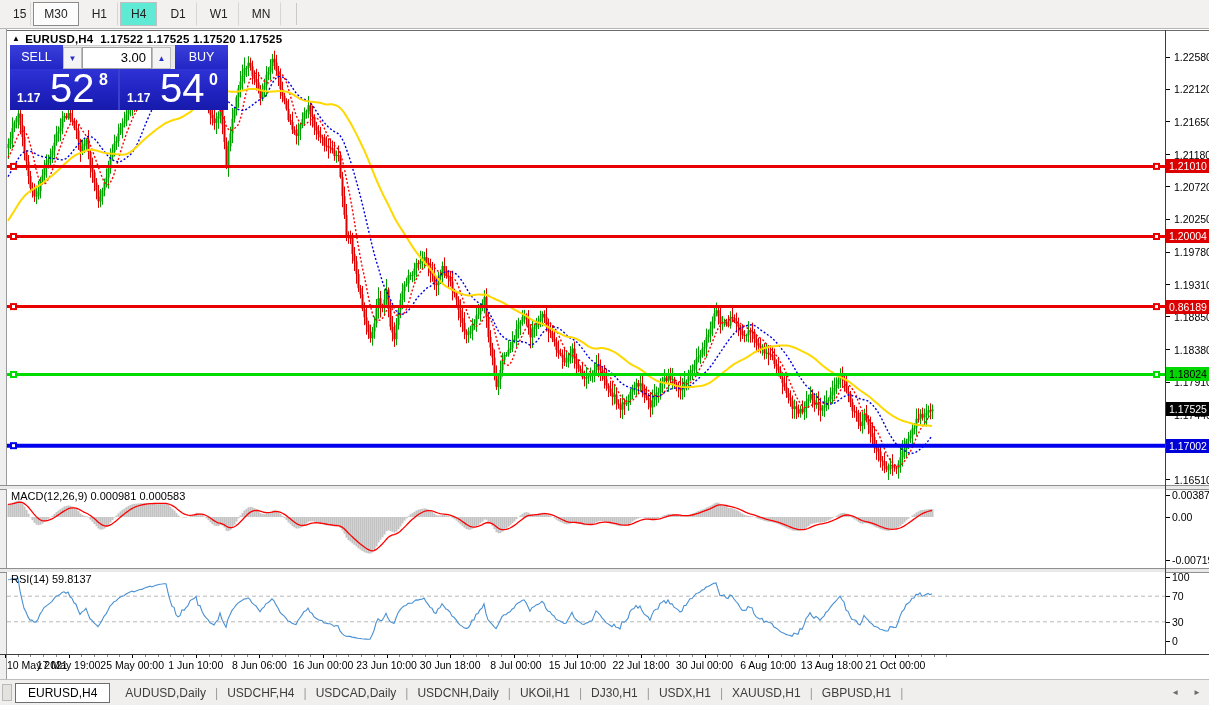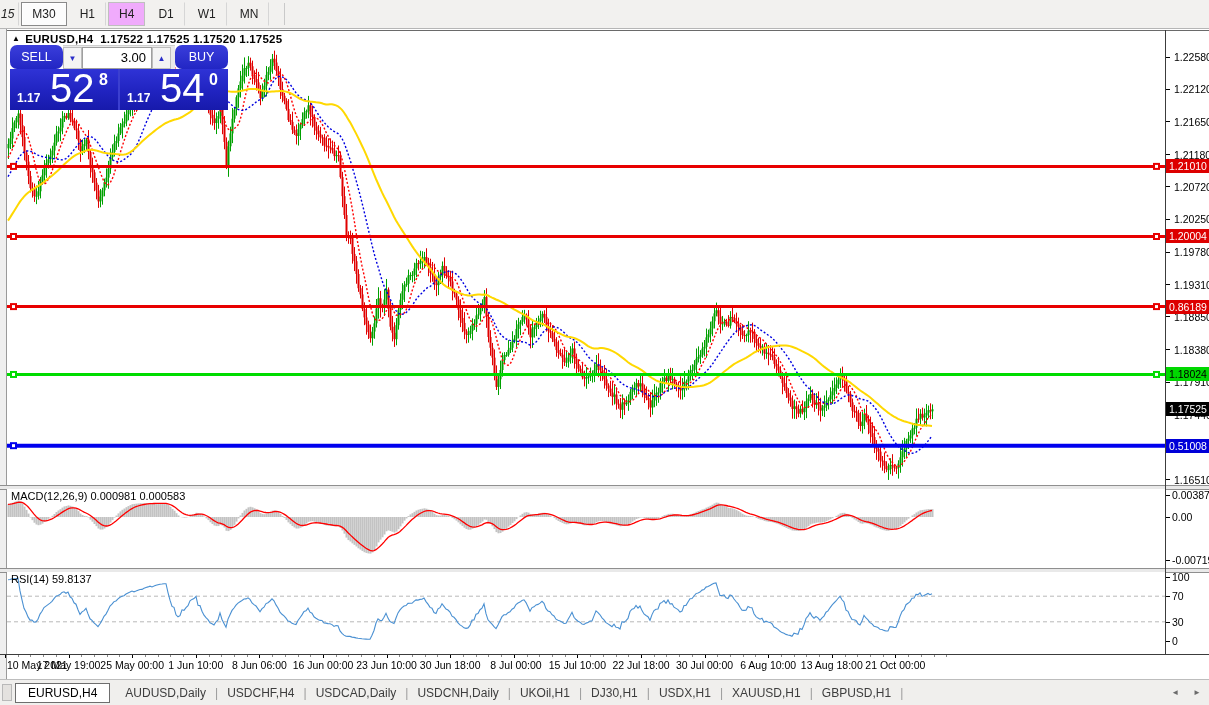--- a/index.html
+++ b/index.html
@@ -6,40 +6,40 @@
   .app{position:relative;width:1209px;height:705px;background:#ffffff;
        font-family:"Liberation Sans","DejaVu Sans",sans-serif;overflow:hidden;
        -webkit-font-smoothing:antialiased;}
   
   .tf-toolbar{position:absolute;left:0;top:0;width:1209px;height:29px;background:#f2f1ef;
       border-bottom:1px solid #b6b6b6;display:flex;align-items:center;box-sizing:border-box;}
   .tf-btn{height:22px;line-height:22px;padding:0 10px;margin:0 1px;font-size:12px;color:#222;
       border:1px solid transparent;border-right:1px solid #d6d6d6;cursor:default;}
   .tf-btn.partial{padding:0 4px 0 0;border-right:1px solid #d6d6d6;}
   .tf-btn.pressed{background:#fcfcfc;border:1px solid #8a8a8a;box-shadow:inset 1px 1px 0 #ffffff;}
-  .tf-btn.hl{background:#f0abfc;border:1px solid #bfbfbf;}
+  .tf-btn.hl{background:#5eead4;border:1px solid #bfbfbf;}
   .tf-spacer{width:10px;height:22px;border-right:1px solid #c9c9c9;margin-left:4px;}
   
   .left-gutter{position:absolute;left:0;top:29px;width:7px;height:650px;background:#efefef;
       border-right:1px solid #9a9a9a;box-sizing:border-box;}
   .pane{position:absolute;background:#ffffff;}
   .pane svg{position:absolute;left:0;top:0;}
   .divider{position:absolute;left:0;width:1209px;height:3px;background:#e9e9e9;
       border-top:1px solid #8f8f8f;border-bottom:1px solid #8f8f8f;box-sizing:content-box;}
   .axis-sep{position:absolute;left:1165px;top:30px;width:1px;height:624px;background:#3c3c3c;}
   .chart-top-border{position:absolute;left:7px;top:30px;width:1202px;height:1px;background:#6a6a6a;}
   
   .chart-title{position:absolute;left:12px;top:33px;font-size:11.5px;font-weight:700;color:#000;
       letter-spacing:.2px;}
   .chart-title .tri{font-size:8px;vertical-align:2px;margin-right:5px;}
   
   .trade-panel{position:absolute;left:10px;top:45px;width:218px;height:65px;z-index:30;}
   .tp-row1{position:absolute;left:0;top:0;width:218px;height:24px;display:flex;}
   .tp-btn{width:53px;height:24px;background:linear-gradient(#3a3edb,#2226c4);color:#fff;
-      font-size:12.5px;text-align:center;line-height:24px;cursor:pointer;border-radius:7px;}
+      font-size:12.5px;text-align:center;line-height:24px;cursor:pointer;}
   .tp-mid{flex:1;height:24px;background:#e9e9e9;display:flex;align-items:center;
       border-top:1px solid #cfcfcf;box-sizing:border-box;}
   .tp-spin{width:19px;height:22px;background:#f4f4f4;border:1px solid #bdbdbd;color:#2a2ec9;
       font-size:8px;text-align:center;line-height:21px;cursor:pointer;box-sizing:border-box;}
   .tp-vol{width:70px;height:22px;border:1px solid #9f9f9f;background:#fff;font-size:13px;
       text-align:right;padding:0 5px;box-sizing:border-box;font-family:"Liberation Sans",sans-serif;}
   .tp-row2{position:absolute;left:0;top:24px;width:218px;height:41px;display:flex;}
   .tp-price{width:108px;height:41px;background:linear-gradient(#2f33d6 0%,#2023c0 55%,#171aab 100%);
       color:#fff;position:relative;cursor:pointer;}
   .tp-price.sell{border-right:2px solid #3b3fd0;}
@@ -65,21 +65,21 @@
   .tab-item{padding:2px 9px;cursor:pointer;white-space:nowrap;}
   .tab-sep{color:#9a9a9a;}
   .tab-arrows{margin-left:auto;margin-right:8px;display:flex;gap:14px;color:#6b6b6b;font-size:8px;}
 </style>
 </head>
 <body>
 
 <div class="app">
 
   <div class="tf-toolbar" id="tfbar">
-      <div class="tf-btn partial" style="margin-left: 0px; font-style: italic;">15</div>
+      <div class="tf-btn partial" style="margin-left: 12px;">15</div>
       <div class="tf-btn pressed">M30</div>
       <div class="tf-btn">H1</div>
       <div class="tf-btn hl">H4</div>
       <div class="tf-btn">D1</div>
       <div class="tf-btn">W1</div>
       <div class="tf-btn">MN</div>
       <div class="tf-spacer"></div>
     </div>
 
   <div class="left-gutter"></div>
@@ -1593,21 +1593,21 @@
       <div class="y-tick" style="left: 1166px; top: 414.655px;"></div>
       <div class="y-label" style="left: 1174px; top: 408.155px;">1.17440</div>
       <div class="y-tick" style="left: 1166px; top: 447.405px;"></div>
       <div class="y-label" style="left: 1174px; top: 440.905px;">1.16970</div>
       <div class="y-tick" style="left: 1166px; top: 479.458px;"></div>
       <div class="y-label" style="left: 1174px; top: 472.958px;">1.16510</div>
       <div class="badge" style="top: 159.398px; background: rgb(221, 0, 0); color: rgb(255, 255, 255);">1.21010</div>
       <div class="badge" style="top: 229.496px; background: rgb(221, 0, 0); color: rgb(255, 255, 255);">1.20004</div>
       <div class="badge" style="top: 299.594px; background: rgb(221, 0, 0); color: rgb(255, 255, 255);">0.86189</div>
       <div class="badge" style="top: 367.462px; background: rgb(0, 216, 0); color: rgb(0, 0, 0);">1.18024</div>
-      <div class="badge" style="top: 438.675px; background: rgb(0, 0, 216); color: rgb(255, 255, 255);">0.51008</div>
+      <div class="badge" style="top: 438.675px; background: rgb(0, 0, 216); color: rgb(255, 255, 255);">1.17002</div>
       <div class="badge" style="top: 402.232px; background: rgb(0, 0, 0); color: rgb(255, 255, 255); z-index: 6;">1.17525</div>
       <div class="y-tick" style="left: 1166px; top: 495px;"></div>
       <div class="y-label" style="left: 1172px; top: 488px;">0.003873</div>
       <div class="y-tick" style="left: 1166px; top: 517px;"></div>
       <div class="y-label" style="left: 1172px; top: 510px;">0.00</div>
       <div class="y-tick" style="left: 1166px; top: 560px;"></div>
       <div class="y-label" style="left: 1172px; top: 553px;">-0.00719</div>
       <div class="y-tick" style="left: 1166px; top: 577px;"></div>
       <div class="y-label" style="left: 1172px; top: 570px;">100</div>
       <div class="y-tick" style="left: 1166px; top: 596.2px;"></div>

